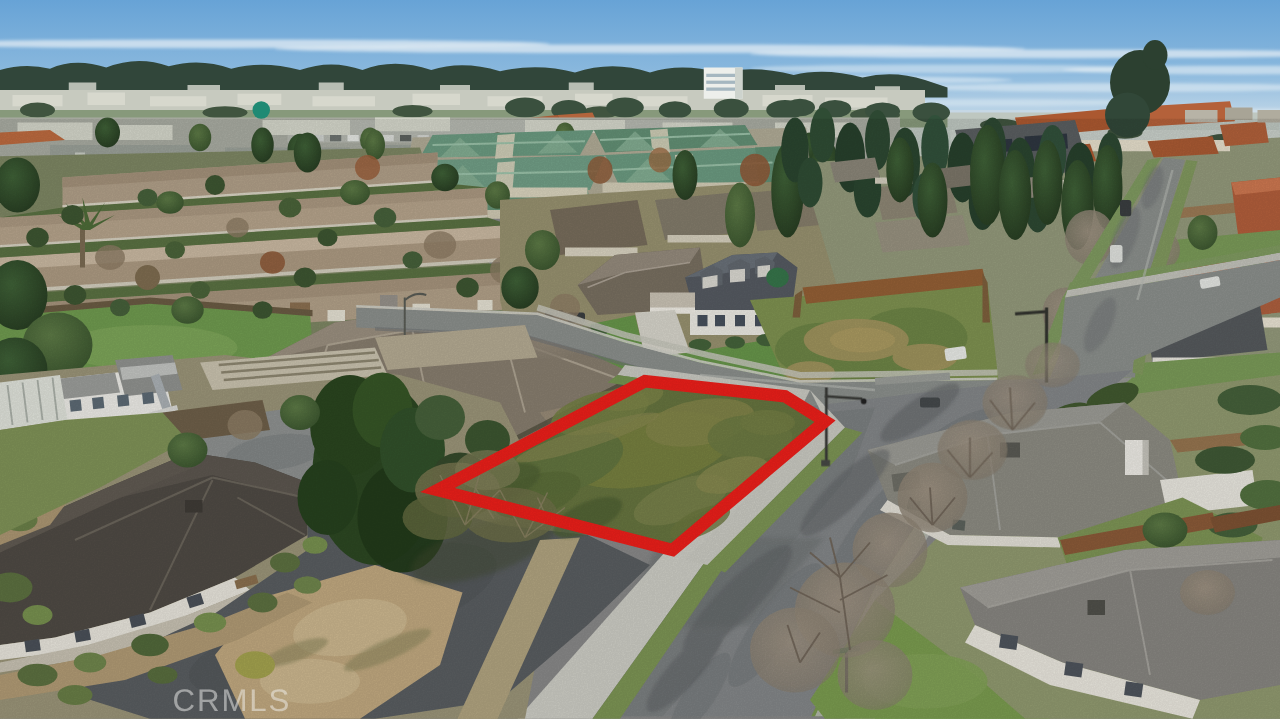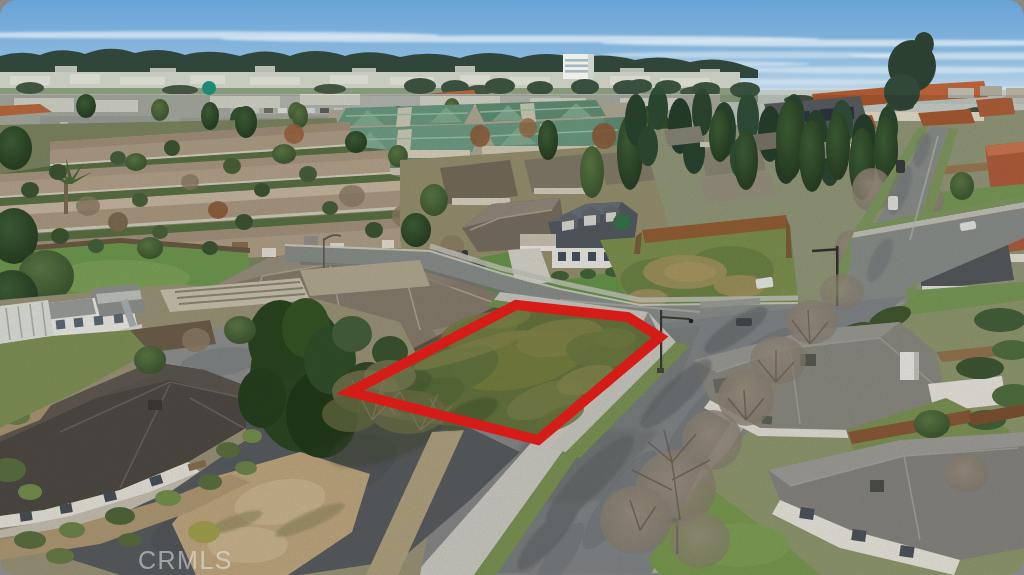--- a/index.html
+++ b/index.html
@@ -1,16 +1,16 @@
 <!DOCTYPE html>
 <html><head>
 <meta charset="utf-8">
 <style>
   html,body{margin:0;padding:0;background:#888;}
-  #scene{width:1024px;height:575px;position:relative;overflow:hidden;font-family:"Liberation Sans", sans-serif;border-radius:17px;}
+  #scene{width:1024px;height:575px;position:relative;overflow:hidden;font-family:"Liberation Sans", sans-serif;}
   svg{display:block;}
 </style>
 </head>
 <body>
 <div id="scene">
 <svg width="1024" height="575" viewBox="0 0 1024 575">
 <defs>
   <linearGradient id="sky" x1="0" y1="0" x2="0" y2="1">
     <stop offset="0" stop-color="#67a3d6"></stop>
     <stop offset="0.5" stop-color="#88b7dd"></stop>

